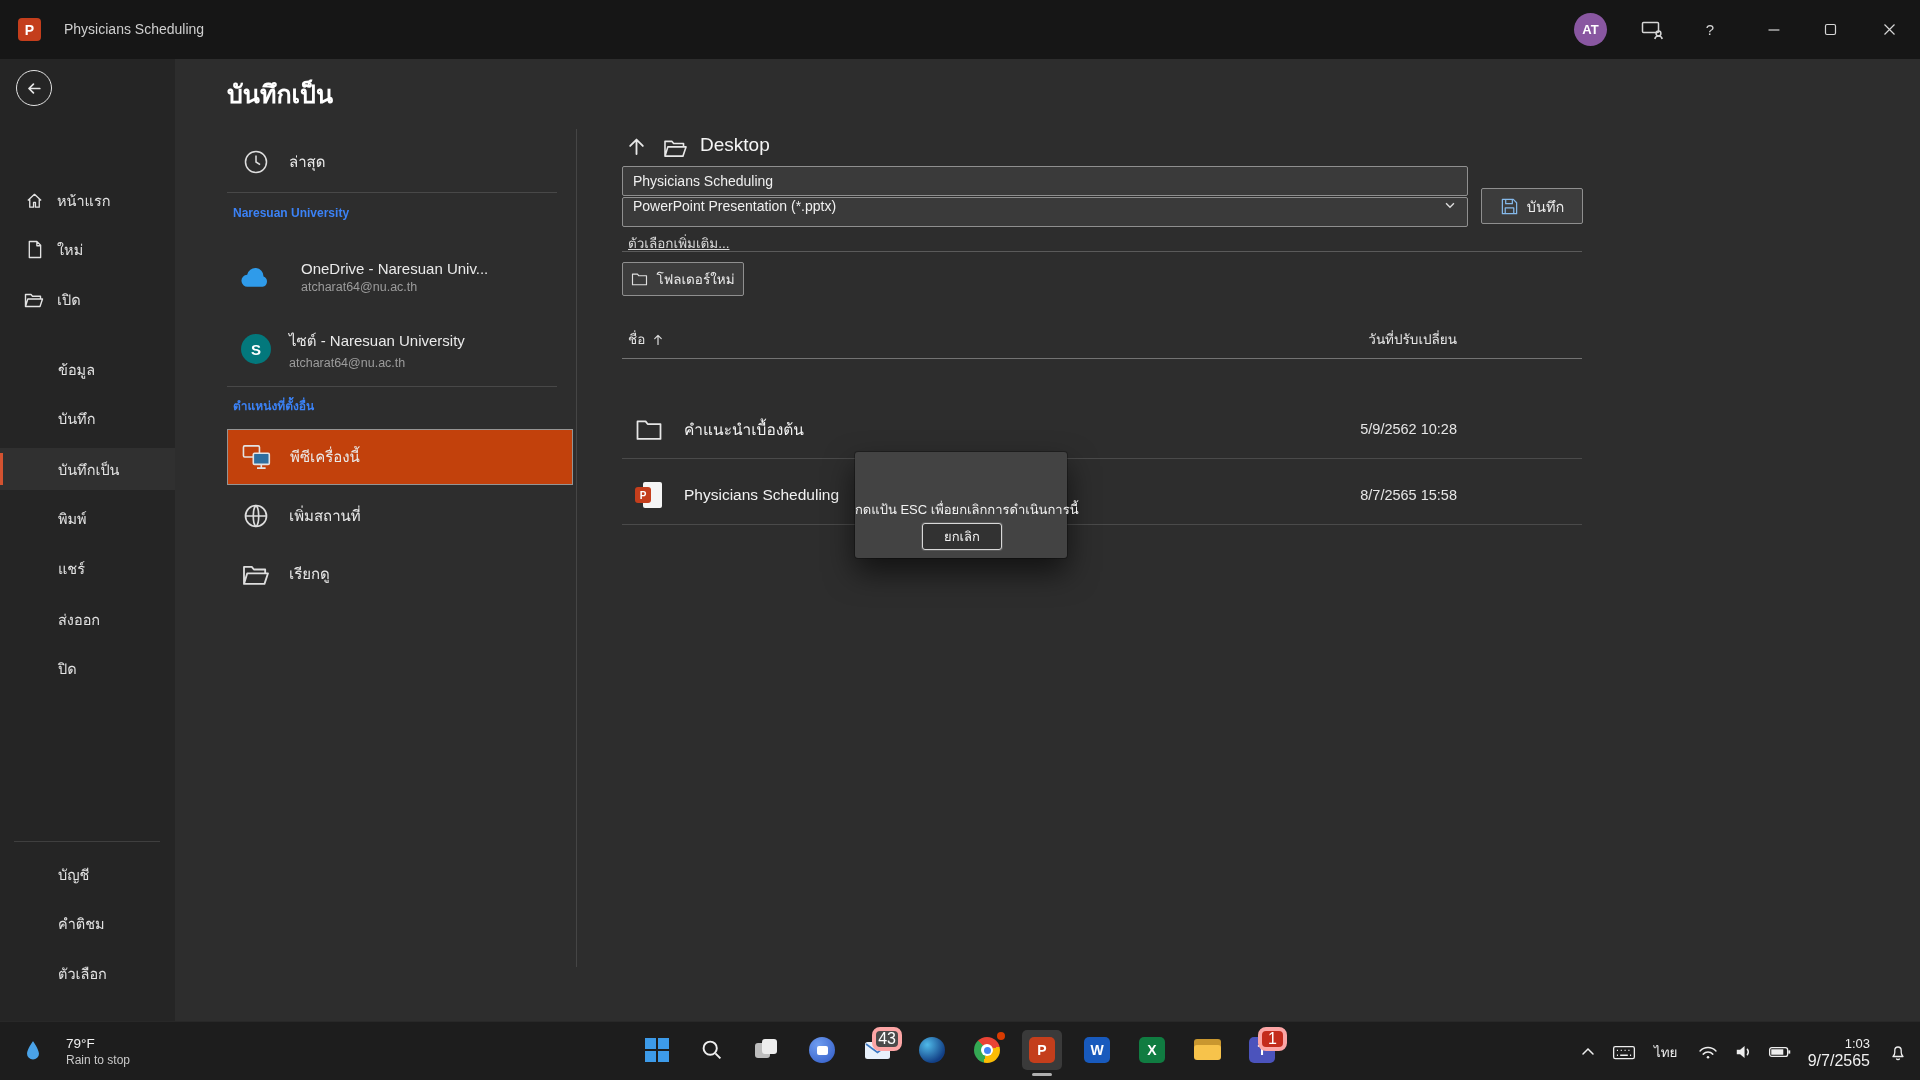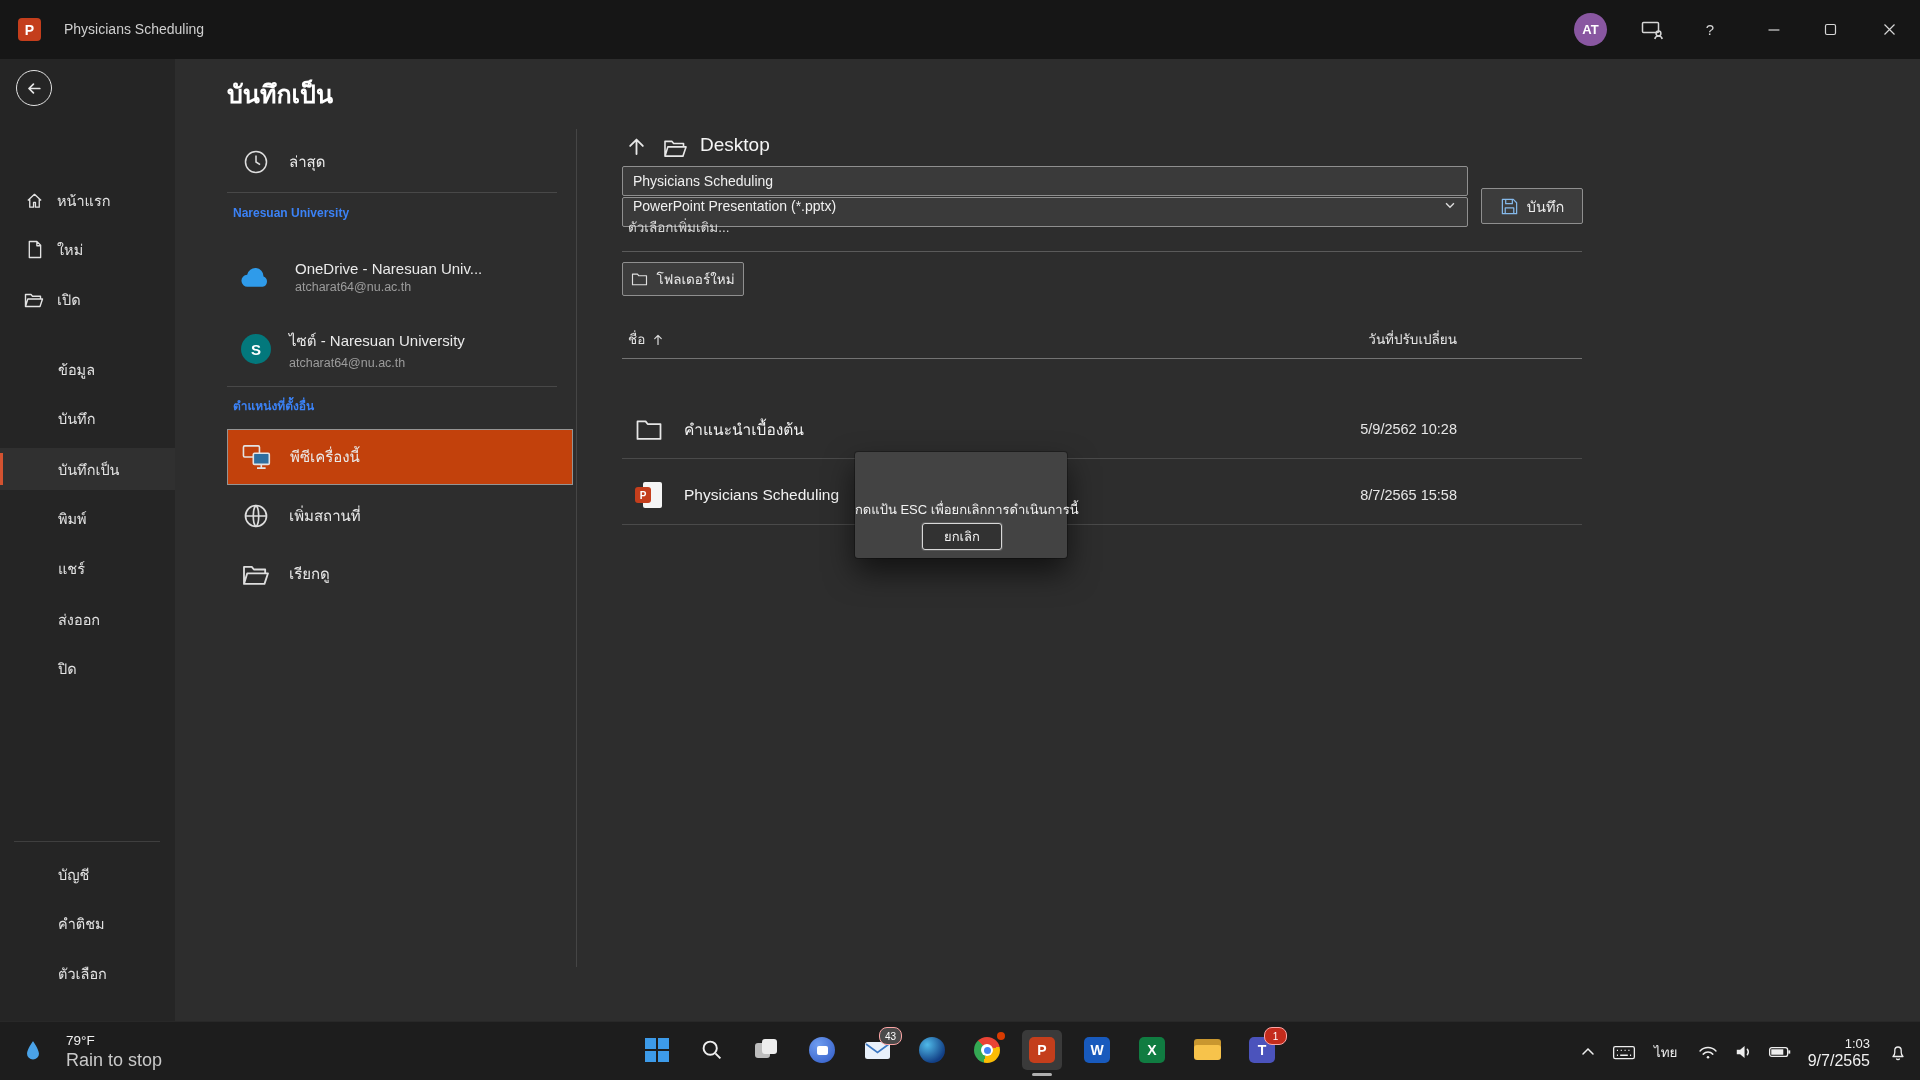--- a/index.html
+++ b/index.html
@@ -45,21 +45,21 @@
   .loc-head{position:absolute;left:233px;font-size:12px;font-weight:bold;color:#3b82f6}
   .loc-div{position:absolute;left:227px;width:330px;height:1px;background:#484848}
   .locitem.selbox{background:#c2410c;border:1px solid #949494}
   .vdiv{position:absolute;left:576px;top:129px;width:1px;height:838px;background:#454545}
 
   
   .crumb-txt{position:absolute;left:700px;top:134px;font-size:19px;color:#f4f4f4}
   .field{position:absolute;left:622px;width:846px;height:30px;background:#3a3a3a;border:1px solid #8f8f8f;border-radius:2px;
     color:#f0f0f0;font-size:14px;box-sizing:border-box;padding:0 10px;font-family:"Liberation Sans","DejaVu Sans",sans-serif}
   .ddl{display:flex;align-items:flex-start;justify-content:space-between;cursor:pointer}
-  .link{position:absolute;left:628px;top:216px;font-size:13.5px;color:#dadada;cursor:pointer}
+  .link{position:absolute;left:628px;top:232px;font-size:13.5px;color:#dadada;text-decoration:underline;cursor:pointer}
   .btn{background:#3c3c3c;border:1px solid #8f8f8f;border-radius:2px;color:#ececec;display:flex;align-items:center;
     justify-content:center;gap:8px;cursor:pointer;box-sizing:border-box;font-size:14.5px}
   .hdiv{position:absolute;left:622px;width:960px;height:1px;background:#5a5a5a}
   .thead{position:absolute;left:622px;top:322px;width:960px;height:34px;display:flex;align-items:center;font-size:13.5px;color:#e2e2e2}
   .filerow{position:absolute;left:622px;width:960px;display:flex;align-items:center;border-bottom:1px solid #4a4a4a;cursor:pointer}
   .filerow .ficon{width:34px;margin-left:10px;display:flex;justify-content:center;flex:0 0 34px}
   .filerow .fname{margin-left:18px;font-size:15.5px;color:#f2f2f2}
   .fdate{margin-left:auto;padding-right:125px;font-size:14.5px;color:#e6e6e6}
 
   .pptfile{position:relative;width:28px;height:28px}
@@ -72,21 +72,21 @@
     box-shadow:0 14px 30px rgba(0,0,0,.6),0 0 0 1px rgba(0,0,0,.25);z-index:20}
   .escmsg{position:absolute;top:47px;left:0;right:0;text-align:center;font-size:13px;color:#f2f2f2;white-space:nowrap}
   .escbtn{position:absolute;top:71px;left:67px;width:78px;height:25px;background:#323232;border:1px solid #d8d8d8;
     border-radius:3px;color:#f2f2f2;font-size:13px;display:flex;align-items:center;justify-content:center;
     box-shadow:0 0 0 1px #5a5a5a;cursor:pointer}
 
   
   .taskbar{position:absolute;left:0;top:1021px;width:1920px;height:59px;background:#1d1d1d;border-top:1px solid rgba(255,255,255,.05);z-index:40;box-sizing:border-box}
   .weather{position:absolute;left:14px;top:0;height:59px;display:flex;align-items:center;gap:22px;cursor:pointer;padding:0 8px}
   .wtemp{font-size:13.5px;color:#f0f0f0}
-  .wdesc{font-size:18px;color:#c9c9c9;margin-top:2px}
+  .wdesc{font-size:12px;color:#c9c9c9;margin-top:2px}
   .tbicons{position:absolute;left:637px;top:8px;display:flex;gap:15px}
   .tb{width:40px;height:40px;display:flex;align-items:center;justify-content:center;border-radius:5px;position:relative;cursor:pointer}
   .tb.active{background:#3a3a3a}
   .runbar{position:absolute;left:1032px;top:51px;width:20px;height:3px;border-radius:2px;background:#b0b0b0}
   .sq{width:26px;height:26px;border-radius:5px;display:flex;align-items:center;justify-content:center;font-weight:bold;font-size:14px;color:#fff}
   .winlogo{display:grid;grid-template-columns:11px 11px;grid-template-rows:11px 11px;gap:2px}
   .winlogo span{background:#3d9be9}
   .taskview{position:relative;width:24px;height:24px}
   .taskview .b1{position:absolute;left:0;top:5px;width:15px;height:15px;background:#bdbdbd;border-radius:3px}
   .taskview .b2{position:absolute;left:7px;top:1px;width:15px;height:15px;background:#ededed;border-radius:3px}
@@ -95,21 +95,21 @@
   .edgeorb{width:26px;height:26px;border-radius:50%;background:radial-gradient(circle at 32% 30%,#4fb9e8,#123f85 72%)}
   .chrome{position:relative;width:26px;height:26px;border-radius:50%;
     background:conic-gradient(from -45deg,#ea4335 0deg 120deg,#fbbc05 120deg 240deg,#34a853 240deg 360deg)}
   .chrome .w{position:absolute;left:7px;top:7px;width:12px;height:12px;border-radius:50%;background:#fff}
   .chrome .b{position:absolute;left:9.5px;top:9.5px;width:7px;height:7px;border-radius:50%;background:#4285f4}
   .reddot{position:absolute;top:2px;right:2px;width:8px;height:8px;border-radius:50%;background:#d83b01}
   .explorer{position:relative;width:27px;height:23px}
   .explorer .back{position:absolute;left:0;top:0;width:27px;height:19px;background:#c9972f;border-radius:3px}
   .explorer .front{position:absolute;left:0;top:6px;width:27px;height:15px;background:#f7c34b;border-radius:3px}
   .cntbadge{position:absolute;top:-3px;right:-5px;min-width:17px;height:16px;border-radius:8px;background:#4a4a4a;
-    border:1px solid #fca5a5;color:#fff;font-size:10px;display:flex;align-items:center;justify-content:center;padding:0 2px}
+    border:4px solid #fca5a5;color:#fff;font-size:16px;display:flex;align-items:center;justify-content:center;padding:0 2px}
   .cntbadge.red{background:#c42b1c}
   .tray{position:absolute;right:8px;top:0;height:59px;display:flex;align-items:center;gap:8px}
   .trayit{height:40px;min-width:28px;display:flex;align-items:center;justify-content:center;border-radius:4px;cursor:pointer;color:#ededed}
   .lang{font-size:13.5px;padding:0 6px}
   .clockblk{text-align:right;font-size:13px;color:#f0f0f0;line-height:17px;padding:0 6px;cursor:pointer}
   .clockblk .d{font-size:16px}
 </style>
 </head>
 <body>
 
@@ -230,21 +230,21 @@
 
     <div class="loc-div" style="top:192px"></div>
     <div class="loc-head" style="top:206px">Naresuan University</div>
 
     <div class="locitem loc2" style="top:248px;height:58px">
       <span class="licon">
         <svg width="34" height="24" viewBox="0 0 22 16">
             <path d="M5.5 14.5a4 4 0 01-.4-8A5.5 5.5 0 0116 7.6a3.6 3.6 0 01-.6 6.9z" fill="#2f9bea"></path>
           </svg>
       </span>
-      <span style="margin-left:20px">
+      <span style="margin-left:26px">
         <div class="ltitle">OneDrive - Naresuan Univ...</div>
         <div class="lemail">atcharat64@nu.ac.th</div>
       </span>
     </div>
 
     <div class="locitem loc2" style="top:320px;height:58px">
       <span class="licon">
         <span style="width:30px;height:30px;border-radius:50%;background:#03787c;color:#fff;font-weight:bold;font-size:15px;display:flex;align-items:center;justify-content:center">S</span>
       </span>
       <span style="margin-left:14px">

